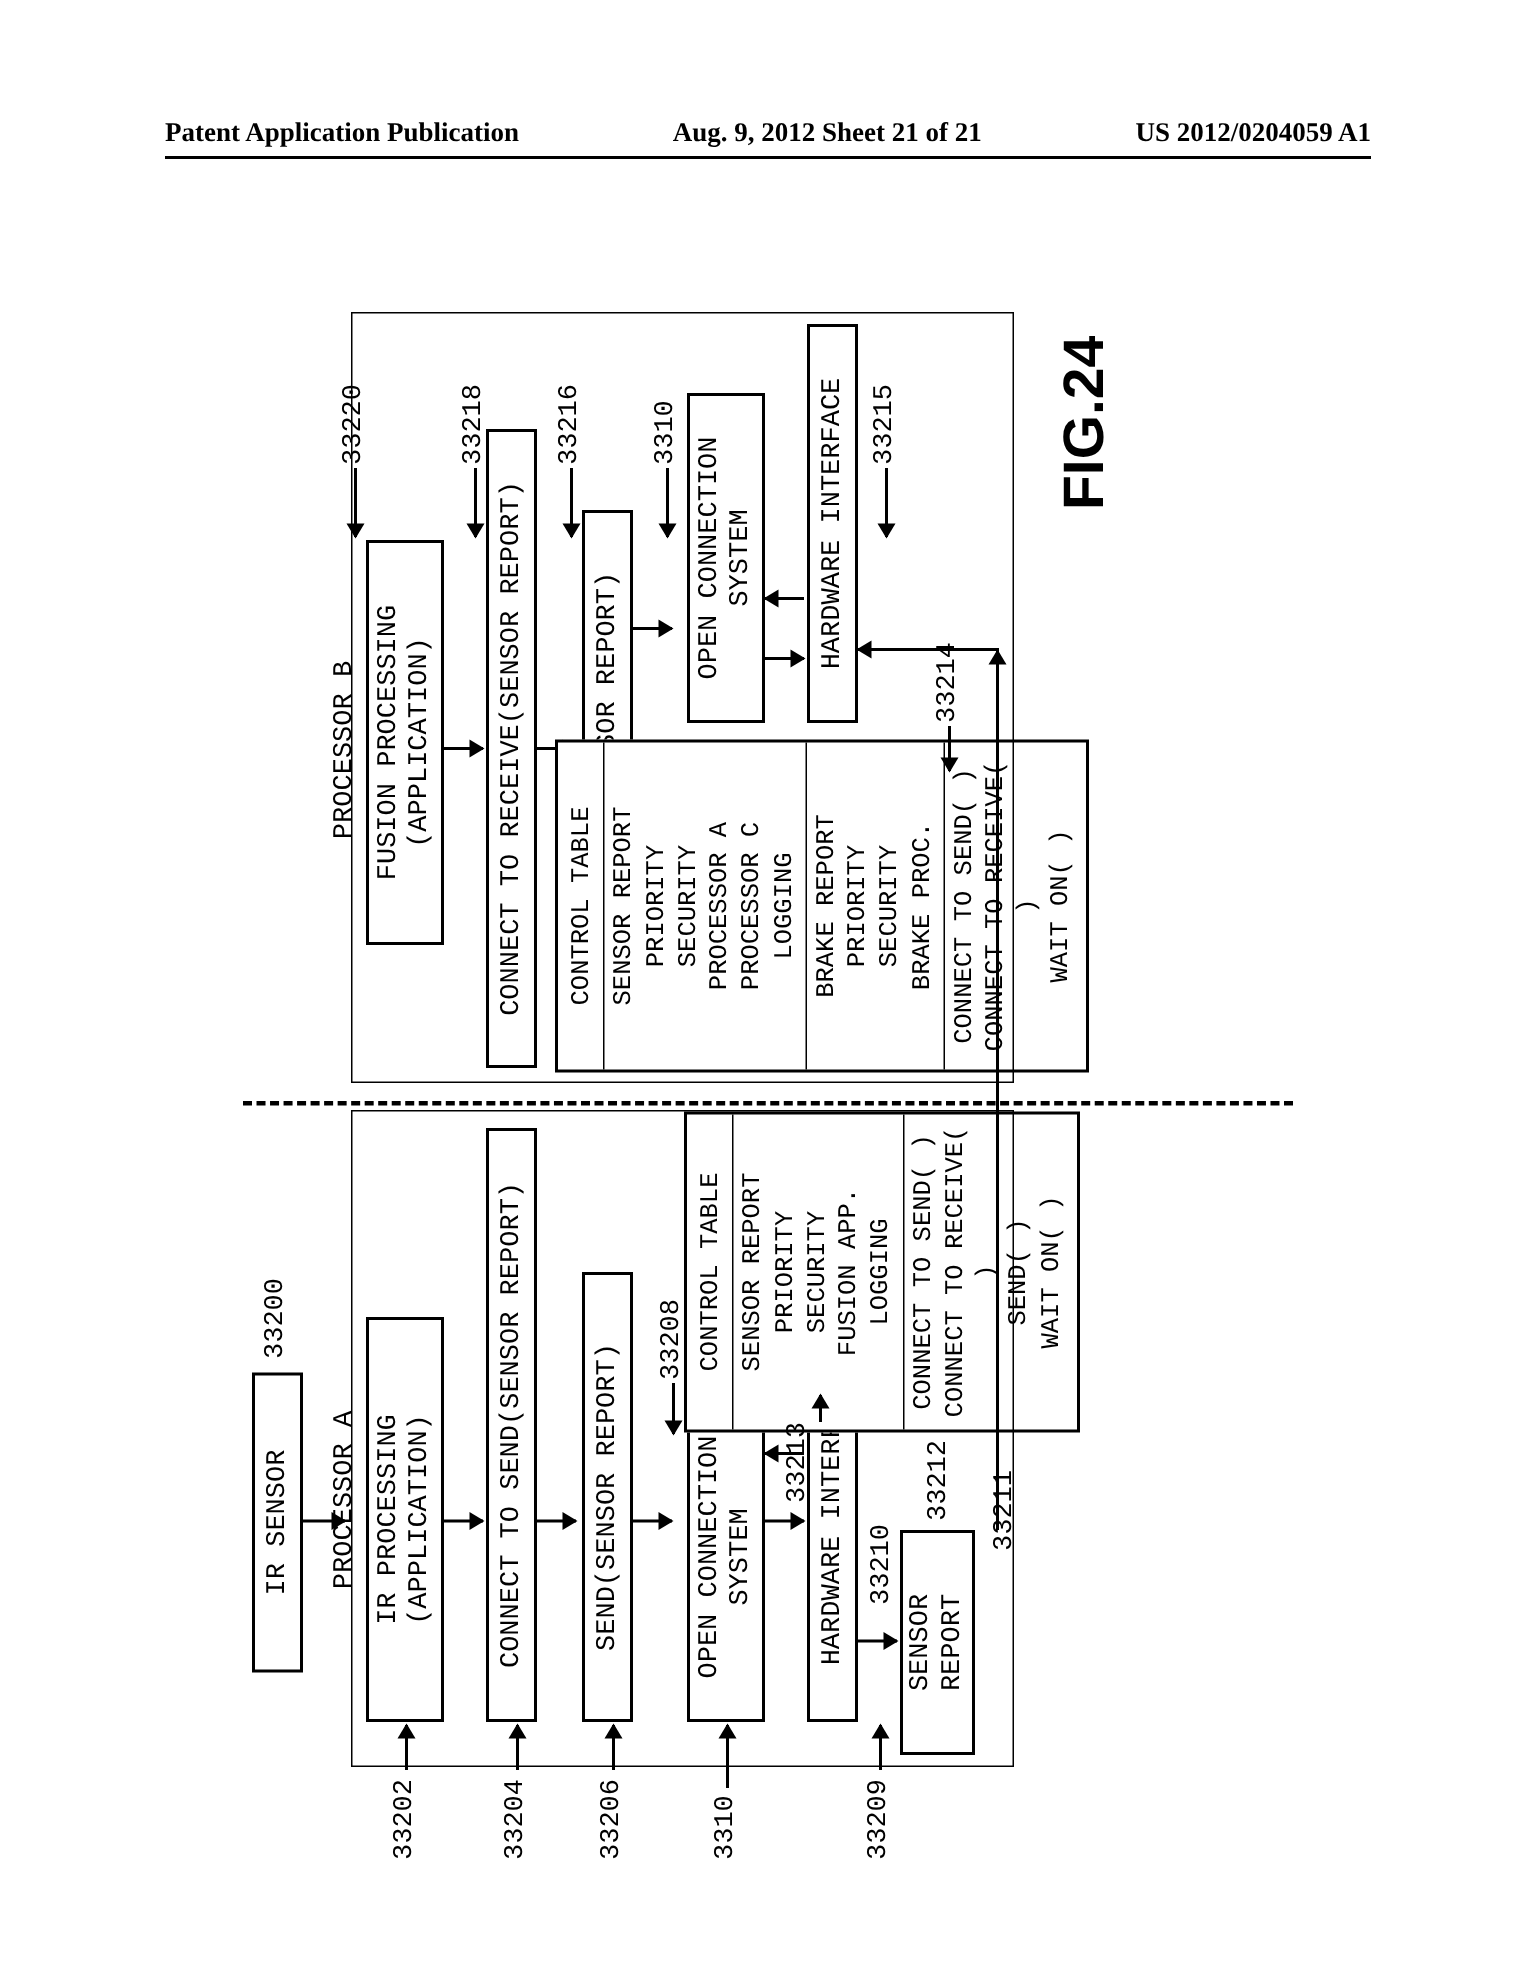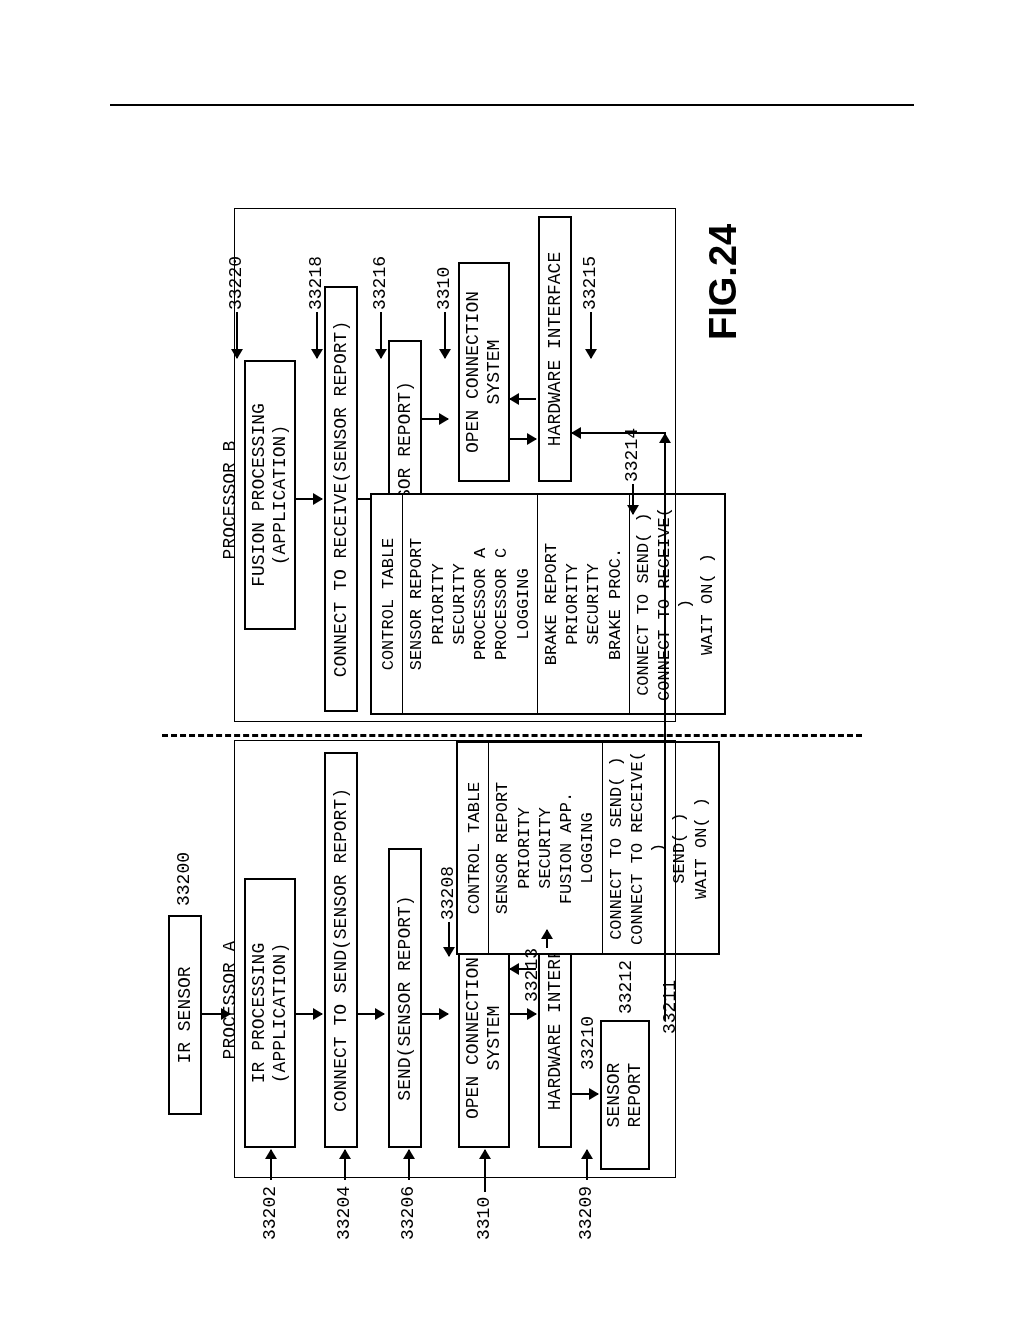--- a/index.html
+++ b/index.html
@@ -143,20 +143,25 @@
     border-left:6px solid transparent;
     border-right:6px solid transparent;
     border-bottom:10px solid #000;
   }
 </style>
 </head>
 <body>
 
 <div class="page">
 
+  <div class="header">
+    <span>Patent Application Publication</span>
+    <span>Aug. 9, 2012  Sheet 21 of 21</span>
+    <span>US 2012/0204059 A1</span>
+  </div>
   <div class="hr"></div>
 
   <div class="canvas">
 
     <div class="colhdr" style="left:140px; top:58px; width:260px;">PROCESSOR A</div>
     <div class="colhdr" style="left:640px; top:58px; width:260px;">PROCESSOR B</div>
 
     <div class="dashv" style="left:533px; top:0px; height:700px;"></div>
 
     <div class="box" style="left:155px; top:6px; width:200px; height:34px;">

